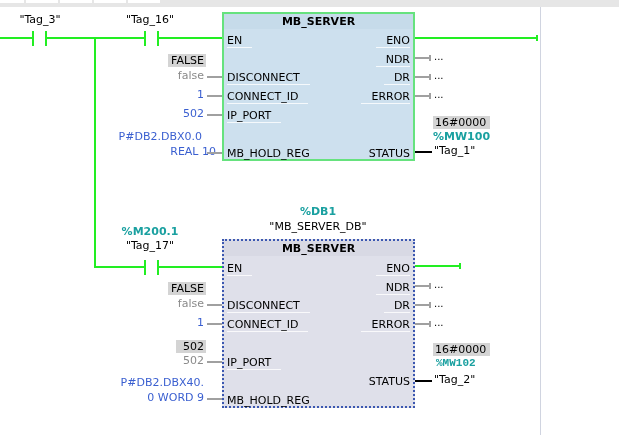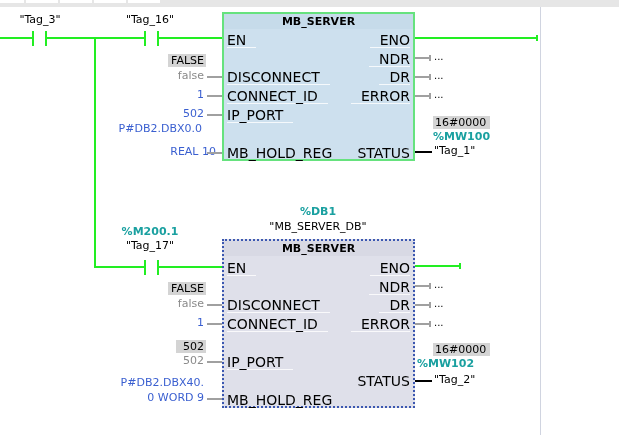--- a/index.html
+++ b/index.html
@@ -17,21 +17,21 @@
   .addr { position:absolute; font-size:11px; color:#1aa0a0; font-weight:bold; white-space:nowrap; text-align:center; }
   .val-blue { position:absolute; font-size:11px; color:#3a5fd0; white-space:nowrap; text-align:right; }
   .val-gray { position:absolute; font-size:11px; color:#8a8a8a; white-space:nowrap; text-align:right; }
   .monitor { position:absolute; font-size:11px; background:#d4d4d4; color:#000; padding:0 2px; white-space:nowrap; text-align:right; }
   .block { position:absolute; box-sizing:border-box; }
   .block1 { left:222px; top:12px; width:193px; height:149px; background:#cde0ee; border:2px solid #66e27e; }
   .block2 { left:222px; top:239px; width:193px; height:169px; background:#dfe0ea; border:2px dotted #3b57b0; }
   .btitle { position:absolute; left:0; right:0; top:0; height:15px; text-align:center; font-weight:bold; font-size:11px; line-height:15px; }
   .block1 .btitle { background:#c6dbea; }
   .block2 .btitle { background:#d8d9e4; }
-  .pin { position:absolute; font-size:14px; white-space:nowrap; line-height:13px; }
+  .pin { position:absolute; font-size:11px; white-space:nowrap; line-height:13px; }
   .pin.in { left:3px; border-bottom:1px solid rgba(255,255,255,0.8); padding-right:10px; }
   .pin.out { right:3px; border-bottom:1px solid rgba(255,255,255,0.8); padding-left:10px; text-align:right; }
   .dots { position:absolute; font-size:10px; color:#000; }
   .endcap { position:absolute; width:2px; height:6px; background:#a0a0a0; }
   .endcap-g { position:absolute; width:2px; height:6px; background:#22ee22; }
 </style>
 </head>
 <body>
 
 <div class="abs topbar"></div>
@@ -56,21 +56,21 @@
   <div class="tag" style="left:122px;top:13px;width:56px;">"Tag_16"</div>
   <div class="wire" style="left:159px;top:37px;width:63px;height:2px;"></div>
 
   <div class="monitor" style="left:168px;top:54px;width:34px;">FALSE</div>
   <div class="val-gray" style="left:150px;top:69px;width:54px;">false</div>
   <div class="gwire" style="left:207px;top:76px;width:15px;"></div>
   <div class="val-blue" style="left:150px;top:88px;width:54px;">1</div>
   <div class="gwire" style="left:207px;top:95px;width:15px;"></div>
   <div class="val-blue" style="left:150px;top:107px;width:54px;">502</div>
   <div class="gwire" style="left:207px;top:114px;width:15px;"></div>
-  <div class="val-blue" style="left:110px;top:122px;width:92px;">P#DB2.DBX0.0</div>
+  <div class="val-blue" style="left:110px;top:130px;width:92px;">P#DB2.DBX0.0</div>
   <div class="val-blue" style="left:122px;top:145px;width:94px;">REAL 10</div>
   <div class="gwire" style="left:207px;top:152px;width:15px;"></div>
 
   <div class="block block1">
     <div class="btitle">MB_SERVER</div>
     <div class="pin in" style="top:20px;">EN</div>
     <div class="pin in" style="top:57px;">DISCONNECT</div>
     <div class="pin in" style="top:76px;">CONNECT_ID</div>
     <div class="pin in" style="top:95px;">IP_PORT</div>
     <div class="pin in" style="top:133px;border-bottom:none;">MB_HOLD_REG</div>
@@ -140,16 +140,16 @@
   <div class="gwire" style="left:415px;top:285px;width:15px;"></div>
   <div class="endcap" style="left:429px;top:283px;"></div>
   <div class="dots" style="left:434px;top:279px;">...</div>
   <div class="gwire" style="left:415px;top:304px;width:15px;"></div>
   <div class="endcap" style="left:429px;top:302px;"></div>
   <div class="dots" style="left:434px;top:298px;">...</div>
   <div class="gwire" style="left:415px;top:323px;width:15px;"></div>
   <div class="endcap" style="left:429px;top:321px;"></div>
   <div class="dots" style="left:434px;top:317px;">...</div>
   <div class="monitor" style="left:433px;top:343px;width:53px;text-align:left;">16#0000</div>
-  <div class="addr" style="left:417px;top:357px;text-align:left;">%MW102</div>
+  <div class="addr" style="left:436px;top:357px;text-align:left;font-family:Liberation Mono, monospace;">%MW102</div>
   <div class="bwire" style="left:415px;top:380px;width:17px;"></div>
   <div class="tag" style="left:434px;top:373px;text-align:left;">"Tag_2"</div>
 </div>
 
 </body></html>

